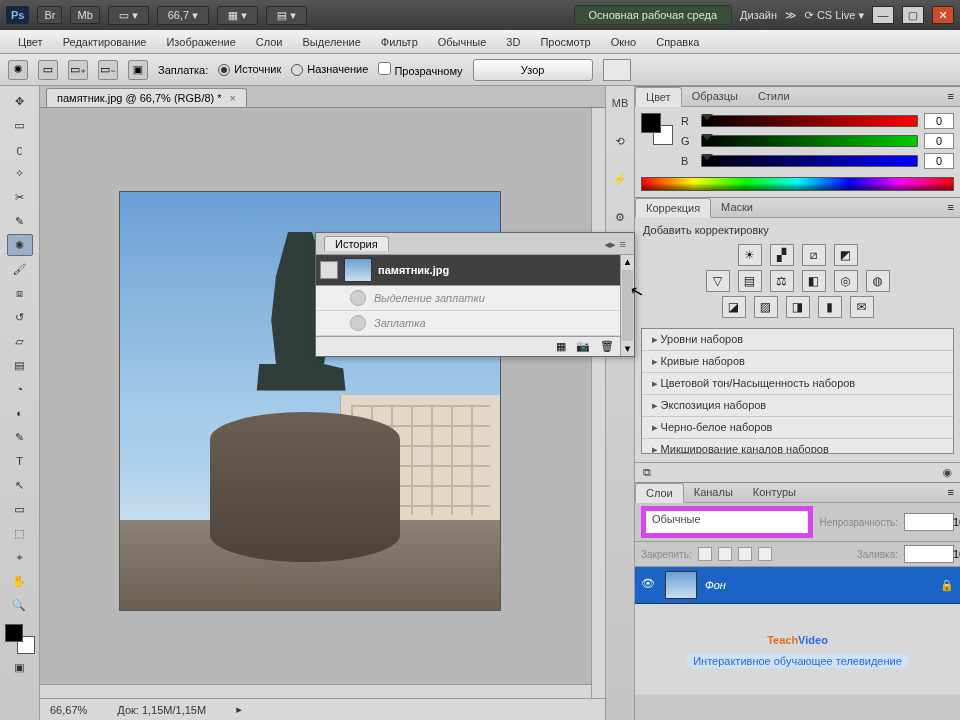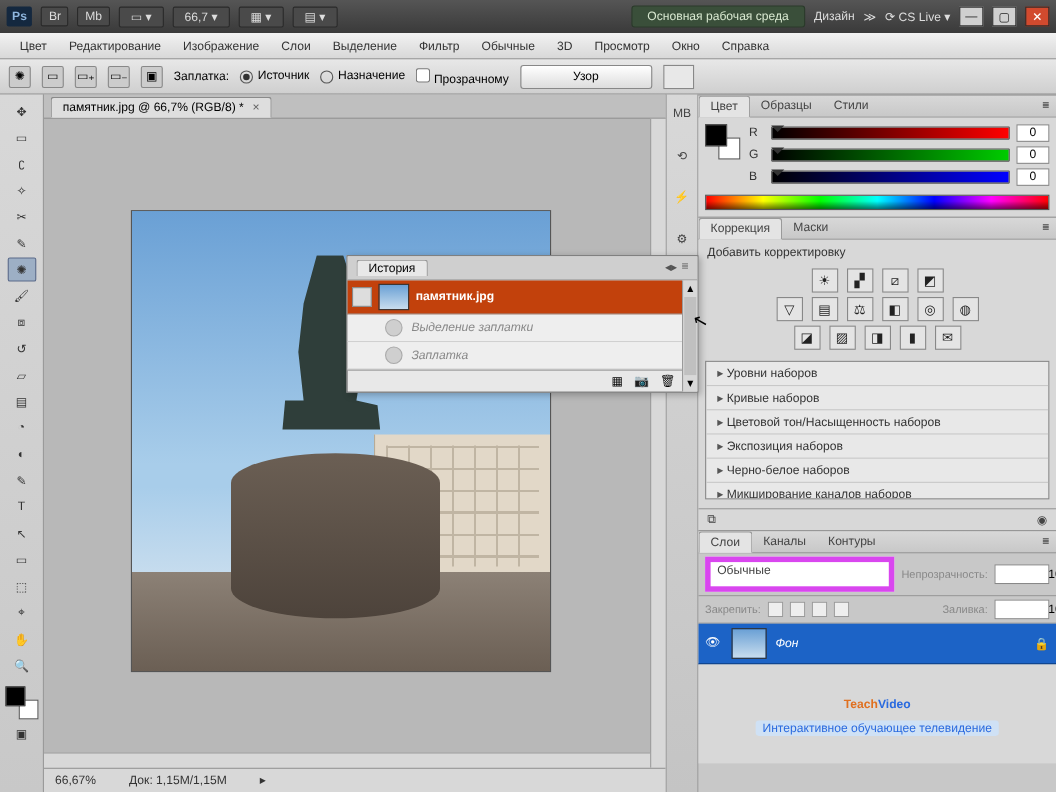--- a/index.html
+++ b/index.html
@@ -47,24 +47,24 @@
     background-size: 8px 8px; transform:rotate(-6deg); opacity:.55;}
   .statue { position:absolute; left:120px; top:40px; width:120px; height:220px; background:#2f3e3a; clip-path:polygon(40% 0,60% 0,72% 20%,76% 40%,70% 60%,86% 62%,88% 72%,14% 72%,16% 60%,30% 60%,26% 40%,30% 20%); }
   .pedestal { position:absolute; left:90px; top:220px; width:190px; height:150px; background:linear-gradient(#6b5f54,#4d433b); border-radius:50% / 18%; }
   .ground  { position:absolute; left:0; bottom:0; right:0; height:90px; background:linear-gradient(#8c8176,#6b5f54); }
   .bldg { position:absolute; right:0; bottom:85px; width:160px; height:130px; background:#e2d8c8; border-left:1px solid #b6ab98; }
   .bldg::after{ content:""; position:absolute; inset:10px; background:repeating-linear-gradient(90deg,#c0b5a3 0 2px,transparent 2px 20px), repeating-linear-gradient(#c0b5a3 0 2px,transparent 2px 20px);}
   .status-bar { position:absolute; left:0; right:0; bottom:0; height:22px; background:#d8d8d8; border-top:1px solid #9a9a9a; display:flex; align-items:center; padding:0 10px; gap:30px; color:#333; }
 
   
   .history-panel { position:absolute; left:275px; top:146px; width:320px; background:#e8e8e8; border:1px solid #6a6a6a; box-shadow:2px 2px 6px rgba(0,0,0,.25); z-index:50; }
-  .panel-tab { background:#cfcfcf; padding:3px 8px; border-bottom:1px solid #9a9a9a; display:flex; }
+  .panel-tab { background:#cfcfcf; padding:3px 8px; border-bottom:1px solid #9a9a9a; display:flex;align-items:flex-end; }
   .panel-tab .t { padding:1px 10px; background:#e8e8e8; border:1px solid #9a9a9a; border-bottom:none; border-radius:3px 3px 0 0; }
   .panel-tab .minmax { margin-left:auto; display:flex; gap:4px; color:#555;}
-  .snap-row { display:flex; align-items:center; padding:3px 4px; gap:6px; background:#c2410c; color:#fff; border-bottom:1px solid #9a9a9a; }
+  .snap-row { display:flex; align-items:center; padding:3px 4px; gap:6px; background:#404040; color:#fff; border-bottom:1px solid #9a9a9a; }
   .snap-row .thumb { width:28px; height:24px; background:linear-gradient(#6aa0d5,#c8ddee); border:1px solid #333; }
   .snap-tool { width:18px; height:18px; background:#ddd; border:1px solid #888;}
   .hist-row { display:flex; align-items:center; padding:4px 6px 4px 34px; gap:8px; color:#888; font-style:italic; border-bottom:1px solid #d0d0d0; background:#eee; }
   .hist-ico { width:16px; height:16px; border-radius:50%; background:#cfcfcf; border:1px solid #aaa;}
   .hist-footer { display:flex; justify-content:flex-end; gap:10px; padding:3px 6px; border-top:1px solid #9a9a9a; }
   .hist-scroll { width:14px; background:#d8d8d8; border-left:1px solid #9a9a9a; display:flex; flex-direction:column;}
   .history-body { display:flex; }
   .history-list { flex:1; }
   .cursor { position:absolute; left:590px; top:196px; font-size:16px; color:#000; transform:rotate(-15deg); z-index:60; }
 

